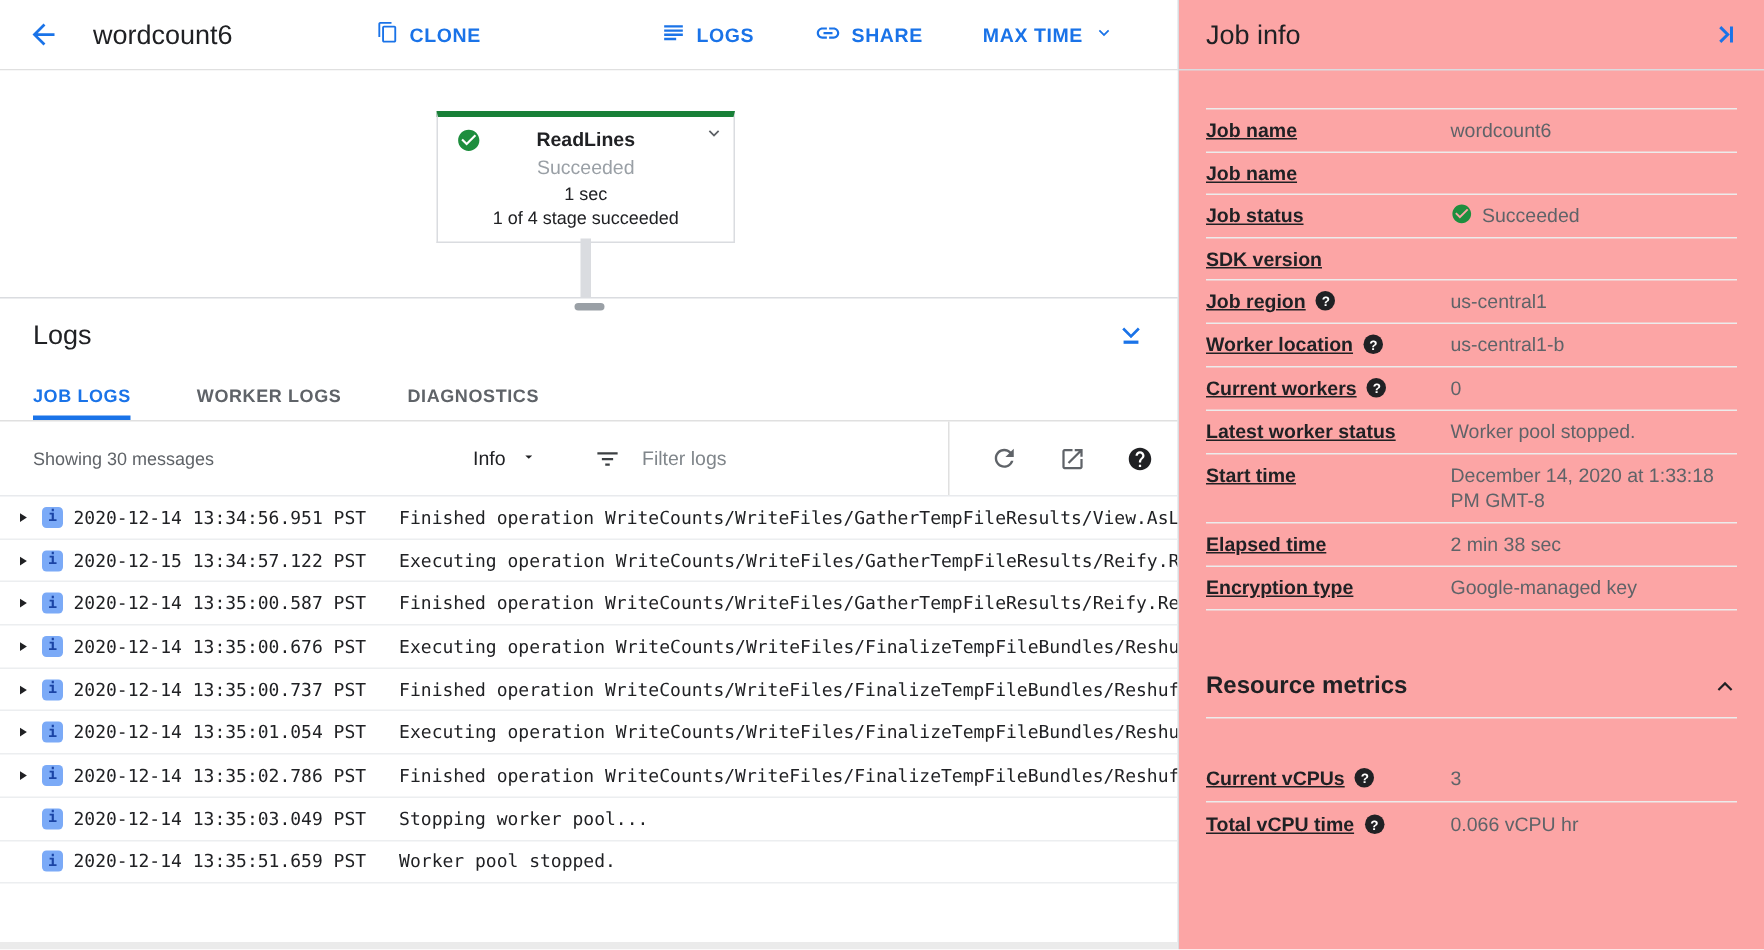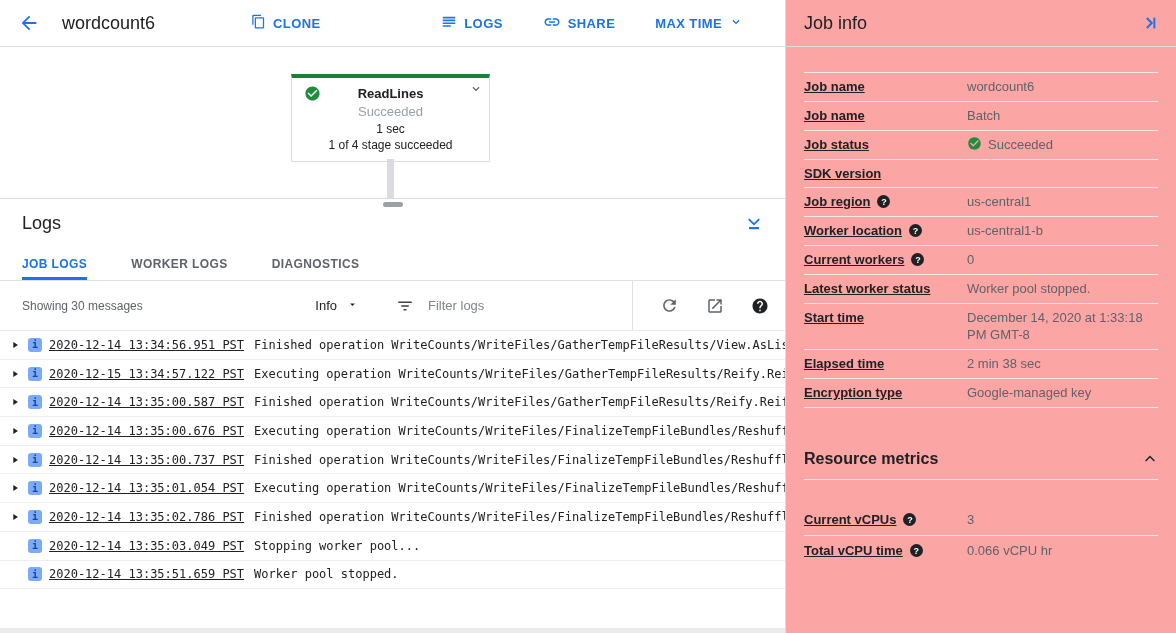--- a/index.html
+++ b/index.html
@@ -58,21 +58,21 @@
   .toolbar-icons { display:flex; align-items:center; gap:27px; margin-left:27px; }
 
   .log-list { flex:1; min-height:0; overflow:hidden; }
   .log-row { height:28.7px; display:flex; align-items:center; padding-left:7px; border-bottom:1px solid #eceef0;
              font-family:"DejaVu Sans Mono", monospace; font-size:12px; white-space:nowrap; cursor:pointer; }
   .expand-wrap { width:16px; flex:none; display:flex; align-items:center; justify-content:center; cursor:pointer; }
   .expand-wrap.hidden { visibility:hidden; }
   .info-badge { width:14px; height:14px; flex:none; margin:0 7px 0 5px; border-radius:3px; background:#7baaf7; color:#1b44a5;
                 font-size:10px; font-weight:bold; display:flex; align-items:center; justify-content:center;
                 font-family:"DejaVu Sans Mono", monospace; }
-  .ts { color:#202124; margin-right:10px; flex:none;text-decoration:underline; }
+  .ts { color:#202124; margin-right:22px; flex:none; }
   .msg { color:#202124; overflow:hidden; }
   .hscroll-track { height:5px; flex:none; background:#ebebeb; }
 
   
   .right-panel { flex:1; display:flex; flex-direction:column; background:#fca5a5; min-width:0; }
   .right-header { height:47px; flex:none; display:flex; align-items:center; padding:0 17px 0 18px; border-bottom:1px solid #dadce0; }
   .right-title { font-size:18px; color:#202124; }
   .panel-collapse { margin-left:auto; cursor:pointer; }
   .right-content { flex:1; padding:0 18px; overflow:hidden; }
 
@@ -345,24 +345,20 @@
       <span class="value-text">wordcount6</span>
     </div>
   </div>
 
 
   <div class="info-row">
     <div class="info-label-cell">
       <span class="info-label">Job name</span>
 
     </div>
-    <div class="info-value">
-
-      <span class="value-text">Batch</span>
-    </div>
   </div>
 
   <div class="info-row">
     <div class="info-label-cell">
       <span class="info-label">Job status</span>
 
     </div>
     <div class="info-value">
       <span class="status-check">
         <svg width="15" height="15" viewBox="0 0 24 24">

